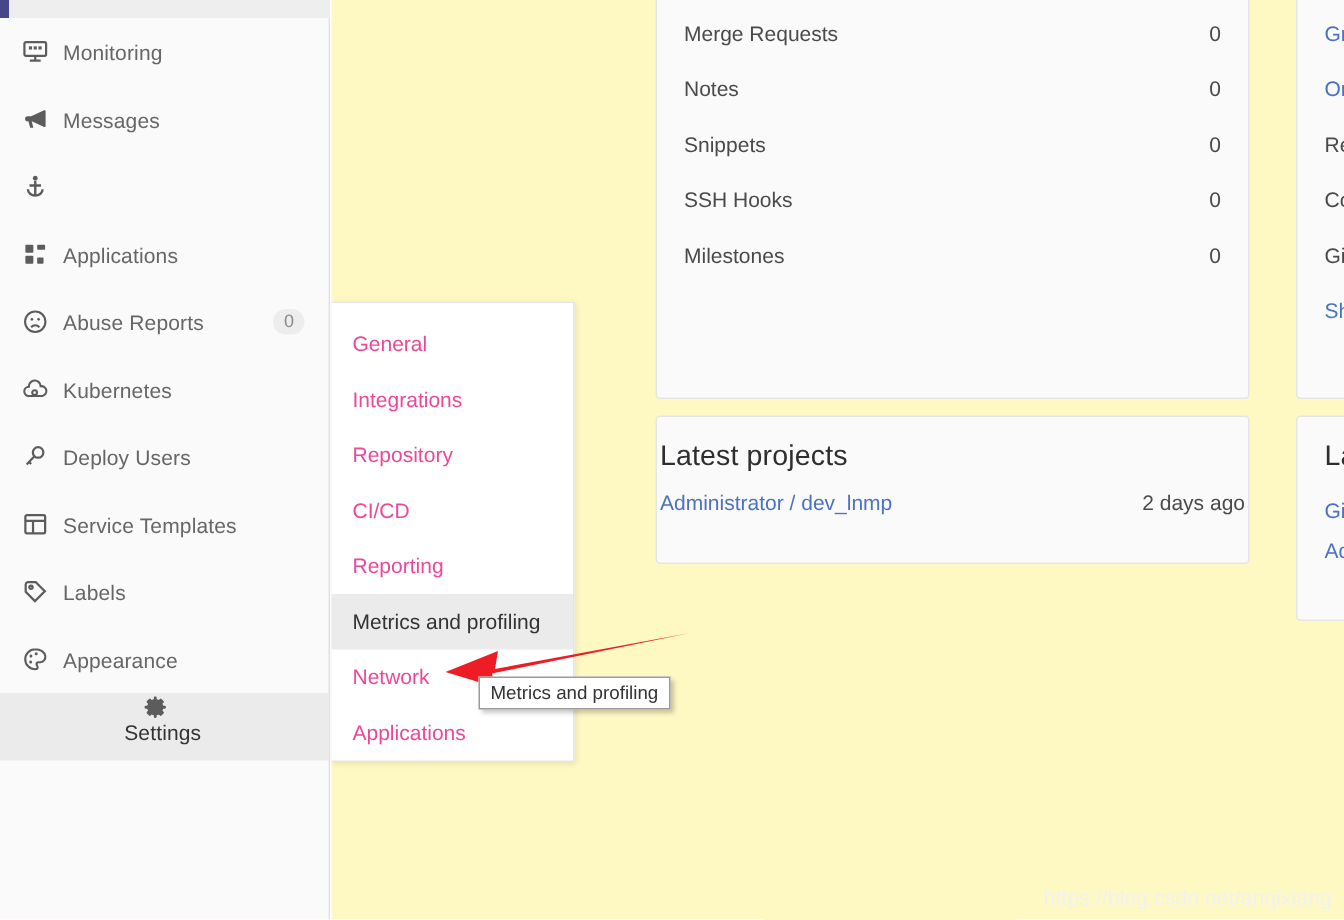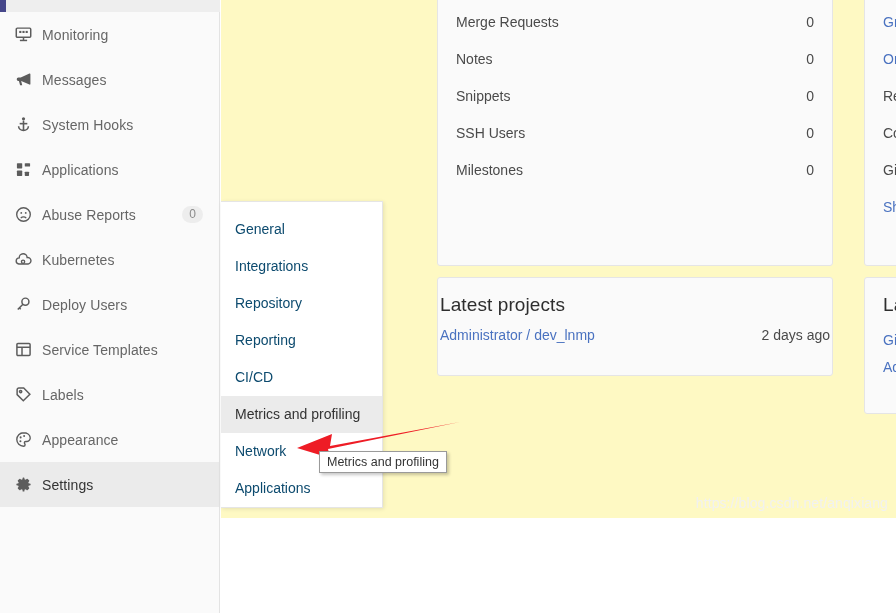--- a/index.html
+++ b/index.html
@@ -10,21 +10,21 @@
     height: 613px;
     overflow: hidden;
     background: #ffffff;
     font-family: "Liberation Sans", sans-serif;
     -webkit-font-smoothing: antialiased;
   }
 
   .screen {
     position: relative;
     width: 896px;
-    height: 518px;
+    height: 613px;
     background: #ffffff;
   }
 
   
   .top-strip {
     position: absolute;
     left: 0; top: 0;
     width: 220px;
     height: 12px;
     background: #eeeeee;
@@ -54,20 +54,21 @@
     height: 45px;
     padding: 0 16px 0 14px;
     color: #666666;
     font-size: 14px;
     cursor: pointer;
     position: relative;
   }
   .nav-item.active {
     background: #ebebeb;
     color: #333333;
+    flex-direction: column;
   }
   .nav-icon {
     width: 18px;
     height: 18px;
     margin-right: 10px;
     flex: 0 0 18px;
     display: flex;
     align-items: center;
     justify-content: center;
     color: #5c5c5c;
@@ -197,21 +198,21 @@
     border-left: none;
     box-shadow: 1px 1px 4px rgba(0,0,0,0.10);
     z-index: 20;
   }
   .flyout-list { list-style: none; padding: 9px 0 9px 0; }
   .flyout-item {
     height: 37px;
     line-height: 37px;
     padding: 0 14px;
     font-size: 14px;
-    color: #0c4a6e;
+    color: #ec4899;
     white-space: nowrap;
     cursor: pointer;
   }
   .flyout-item.active {
     background: #ebebeb;
     color: #333333;
   }
 
   
   .arrow-anno {
@@ -290,21 +291,20 @@
 
       <li class="nav-item">
         <span class="nav-icon">
           <svg width="17" height="17" viewBox="0 0 16 16" fill="none" stroke="currentColor" stroke-width="1.5">
             <circle cx="8" cy="2.6" r="1.5" fill="currentColor" stroke="none"></circle>
             <line x1="8" y1="4.2" x2="8" y2="13.4"></line>
             <line x1="4.4" y1="7.2" x2="11.6" y2="7.2"></line>
             <path d="M3.4 9.6c0 2.2 2 3.9 4.6 3.9s4.6-1.7 4.6-3.9"></path>
           </svg>
         </span>
-        <span class="nav-label">System Hooks</span>
       </li>
 
       <li class="nav-item">
         <span class="nav-icon">
           <svg width="17" height="17" viewBox="0 0 16 16" fill="currentColor">
             <rect x="1.8" y="2" width="5" height="5" rx="0.6"></rect>
             <rect x="9.2" y="2" width="5" height="3.2" rx="0.6"></rect>
             <rect x="1.8" y="9" width="5" height="5" rx="0.6"></rect>
             <rect x="9.2" y="10" width="4" height="4" rx="0.6"></rect>
           </svg>
@@ -402,21 +402,21 @@
       </div>
       <div class="stat-row">
         <span class="stat-label">Notes</span>
         <span class="stat-value">0</span>
       </div>
       <div class="stat-row">
         <span class="stat-label">Snippets</span>
         <span class="stat-value">0</span>
       </div>
       <div class="stat-row">
-        <span class="stat-label">SSH Users</span>
+        <span class="stat-label">SSH Hooks</span>
         <span class="stat-value">0</span>
       </div>
       <div class="stat-row">
         <span class="stat-label">Milestones</span>
         <span class="stat-value">0</span>
       </div>
     </section>
 
     <section class="card card-latest">
       <h2 class="card-title">Latest projects</h2>
@@ -442,22 +442,22 @@
       <div class="row">Ad</div>
     </section>
 
   </div>
 
   <div class="flyout">
     <ul class="flyout-list">
       <li class="flyout-item">General</li>
       <li class="flyout-item">Integrations</li>
       <li class="flyout-item">Repository</li>
+      <li class="flyout-item">CI/CD</li>
       <li class="flyout-item">Reporting</li>
-      <li class="flyout-item">CI/CD</li>
       <li class="flyout-item active">Metrics and profiling</li>
       <li class="flyout-item">Network</li>
       <li class="flyout-item">Applications</li>
     </ul>
   </div>
 
   <svg class="arrow-anno" viewBox="0 0 165 40">
     <polygon points="164,1 34,25 36,13 1,27 34,37 32,28" fill="#ee1c25"></polygon>
   </svg>
 

